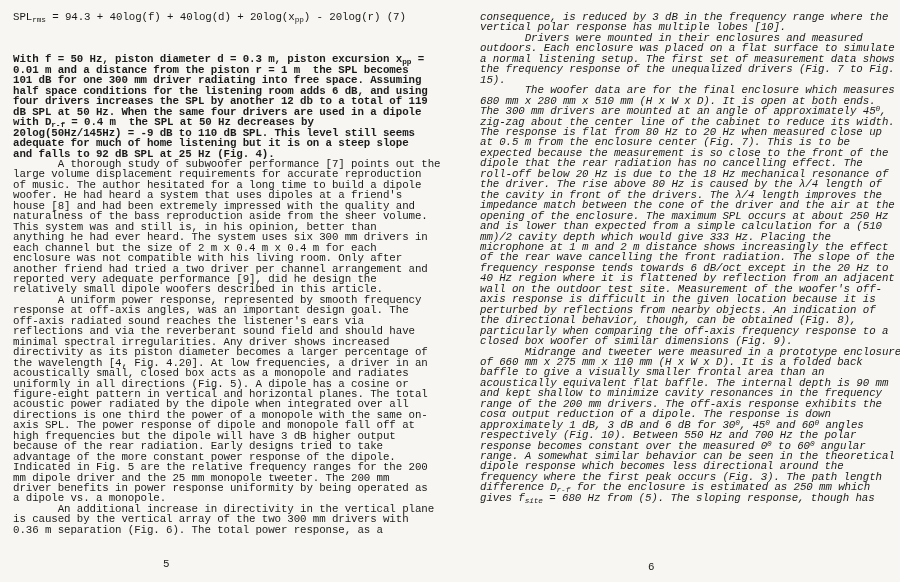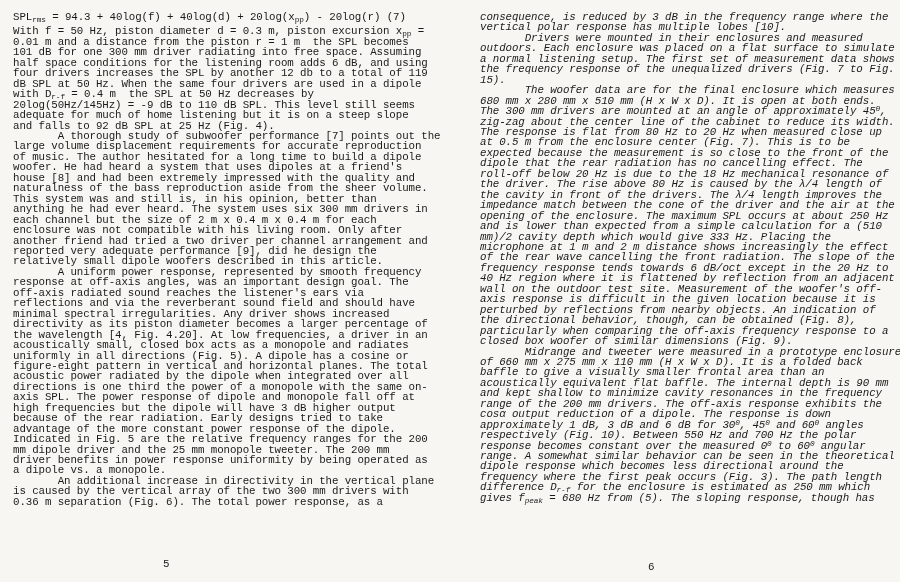--- a/index.html
+++ b/index.html
@@ -14,21 +14,21 @@
     position: absolute;
     font-size: 10.8px;
     line-height: 10.45px;
     letter-spacing: -0.1px;
   }
   .block {
     white-space: pre-wrap;
     word-break: keep-all;
   }
   .heading { font-weight: bold; }
-  .mt16 { margin-top: 4px; }
+  .mt16 { margin-top: 32px; font-weight: bold; }
   .mt22 { margin-top: 22px; }
   .mb11 { margin-bottom: 11px; }
   sub, sup { line-height: 0; font-size: 0.72em; }
   sub { vertical-align: -0.25em; }
   sup { vertical-align: 0.45em; }
   .pagenum {
     position: absolute;
     font-size: 10.8px;
     line-height: 10.45px;
   }
@@ -127,15 +127,15 @@
 and kept shallow to minimize cavity resonances in the frequency
 range of the 200 mm drivers. The off-axis response exhibits the
 cosα output reduction of a dipole. The response is down
 approximately 1 dB, 3 dB and 6 dB for 30<sup>0</sup>, 45<sup>0</sup> and 60<sup>0</sup> angles
 respectively (Fig. 10). Between 550 Hz and 700 Hz the polar
 response becomes constant over the measured 0<sup>0</sup> to 60<sup>0</sup> angular
 range. A somewhat similar behavior can be seen in the theoretical
 dipole response which becomes less directional around the
 frequency where the first peak occurs (Fig. 3). The path length
 difference D<sub>r-f</sub> for the enclosure is estimated as 250 mm which
-gives f<sub>peak</sub> = 680 Hz from (5). The sloping response, though has</div>
+gives f<sub>site</sub> = 680 Hz from (5). The sloping response, though has</div>
 </div>
 <div class="pagenum" style="left:648px; top:562px;">6</div>
 
 </body></html>

